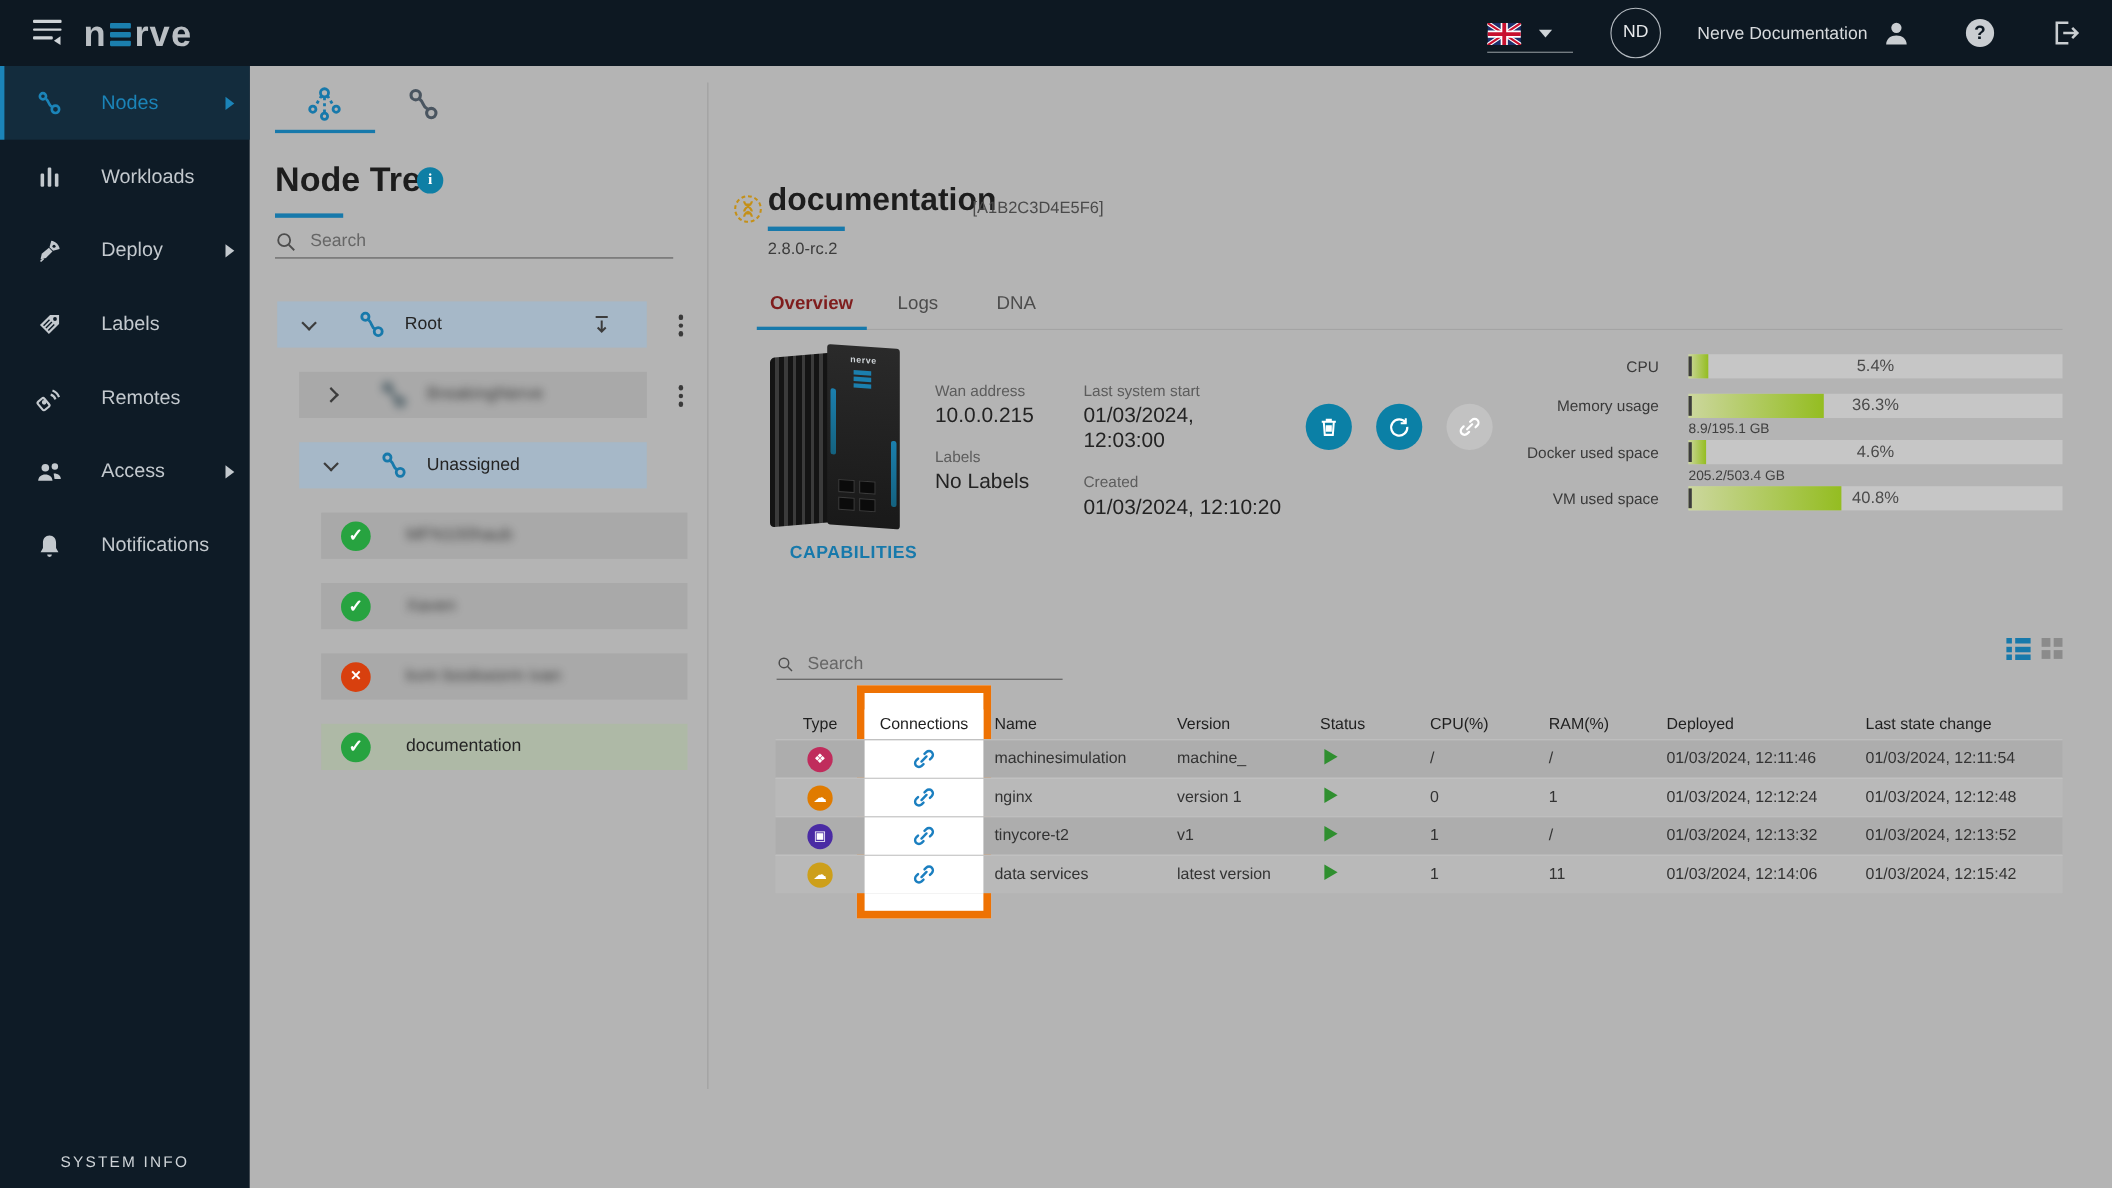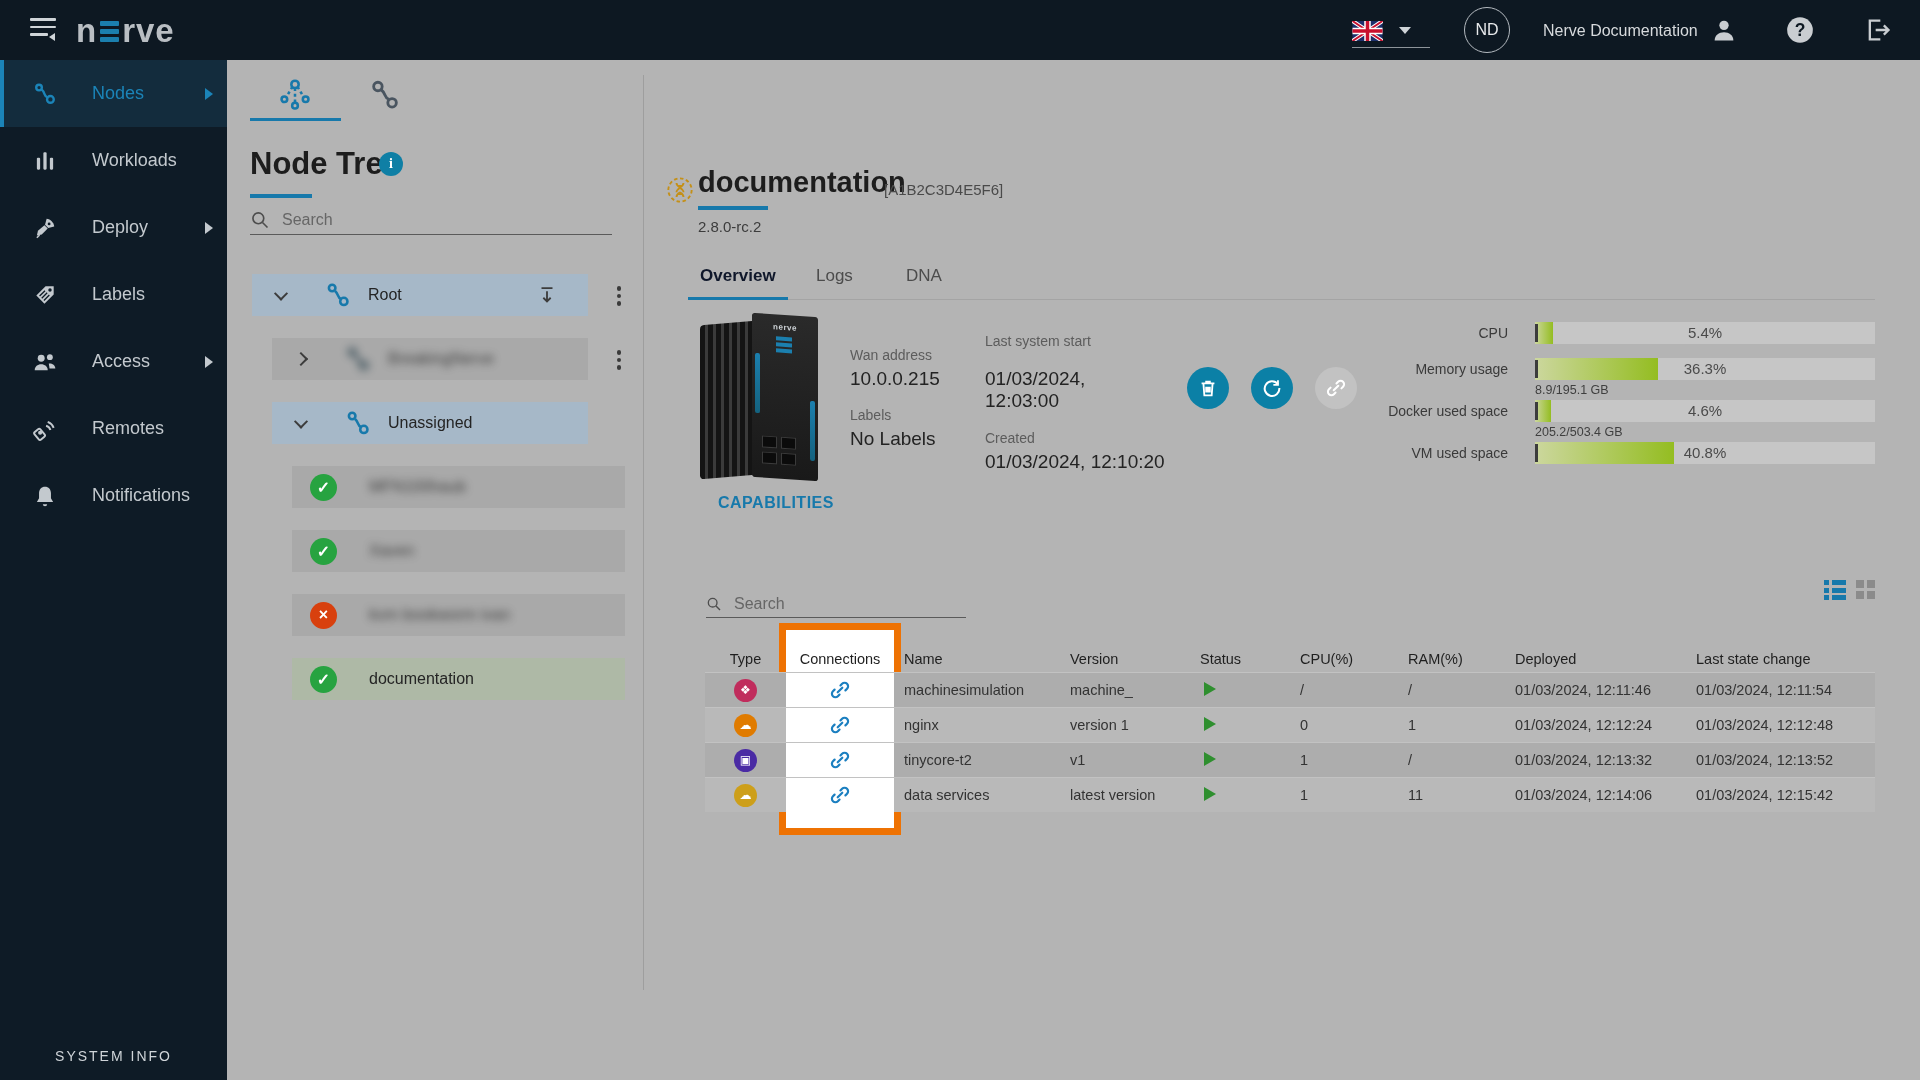--- a/index.html
+++ b/index.html
@@ -85,21 +85,21 @@
   .dots i { width:4.5px; height:4.5px; background:#3a3a3a; border-radius:50%; }
 
   
   #dna-badge { position:absolute; left:666px; top:176px; width:28px; height:28px; color:#c49018; }
   #node-title { position:absolute; left:698px; top:166px; font-size:29px; font-weight:bold; color:#1d1d1d; }
   #node-title-underline { position:absolute; left:698px; top:206px; width:70px; height:4px; background:#1779ab; }
   #node-serial { position:absolute; left:884px; top:181px; font-size:15px; color:#4a4a4a; }
   #node-version { position:absolute; left:698px; top:218px; font-size:15px; color:#3c3c3c; }
   #detail-tabs { position:absolute; left:688px; top:266px; width:1187px; height:34px; border-bottom:1px solid #a4a4a4; }
   .dtab { position:absolute; top:0; font-size:17px; color:#4c4c4c; cursor:pointer; }
-  .dtab.active { color:#0f172a; font-weight:bold; }
+  .dtab.active { color:#7f1d1d; font-weight:bold; }
   #dtab-underline { position:absolute; left:0; top:31px; width:100px; height:3px; background:#1779ab; }
 
   
   #device { position:absolute; left:700px; top:315px; width:118px; height:168px; }
   #device .fins { position:absolute; left:0; top:8px; width:56px; height:154px; border-radius:4px;
       background:repeating-linear-gradient(90deg,#141414 0 5px,#3b3b3b 5px 8px); transform:skewY(-5deg); }
   #device .front { position:absolute; right:0; top:0; width:66px; height:164px; border-radius:3px;
       background:linear-gradient(180deg,#2a2a2a,#191919); transform:skewY(4deg); overflow:hidden; }
   #device .dlogo { position:absolute; top:8px; width:100%; text-align:center; color:#cfd4d8; font-size:8px; font-weight:bold; letter-spacing:.5px;}
   #device .dbars { position:absolute; top:22px; left:24px; display:flex; flex-direction:column; gap:2px; }
@@ -245,37 +245,37 @@
       <div class="side-item">
     <span class="icon"><svg viewBox="0 0 24 24" fill="currentColor">
             <path d="M4 12.5 L12.5 4 H20 V11.5 L11.5 20 Z"></path>
             <circle cx="16.6" cy="7.4" r="1.6" fill="#0e1b26"></circle>
             <path d="M7 13 l5-5 M9 15 l5-5 M11 17 l5-5" stroke="#0e1b26" stroke-width="1.2"></path>
           </svg></span>
     <span class="lbl">Labels</span>
 
   </div>
       <div class="side-item">
+    <span class="icon"><svg viewBox="0 0 24 24" fill="none" stroke="currentColor" stroke-width="1.8">
+            <rect x="3.5" y="12.5" width="7" height="9" rx="1.5" transform="rotate(-40 7 17)"></rect>
+            <circle cx="7.5" cy="15.5" r="1" fill="currentColor"></circle>
+            <path d="M13 9 a6 6 0 0 1 4 4 M14.5 5.5 a9.5 9.5 0 0 1 5.5 5.5"></path>
+          </svg></span>
+    <span class="lbl">Remotes</span>
+
+  </div>
+      <div class="side-item">
     <span class="icon"><svg viewBox="0 0 24 24" fill="currentColor">
             <circle cx="8.5" cy="8.5" r="3.2"></circle>
             <path d="M2.5 19.5c0-3.4 2.7-5.4 6-5.4s6 2 6 5.4z"></path>
             <circle cx="16.5" cy="7.5" r="2.7"></circle>
             <path d="M15.5 13.4c3-.3 6 1.5 6 4.6h-5.3"></path>
           </svg></span>
     <span class="lbl">Access</span>
     <span class="arrow"></span>
-  </div>
-      <div class="side-item">
-    <span class="icon"><svg viewBox="0 0 24 24" fill="none" stroke="currentColor" stroke-width="1.8">
-            <rect x="3.5" y="12.5" width="7" height="9" rx="1.5" transform="rotate(-40 7 17)"></rect>
-            <circle cx="7.5" cy="15.5" r="1" fill="currentColor"></circle>
-            <path d="M13 9 a6 6 0 0 1 4 4 M14.5 5.5 a9.5 9.5 0 0 1 5.5 5.5"></path>
-          </svg></span>
-    <span class="lbl">Remotes</span>
-
   </div>
       <div class="side-item">
     <span class="icon"><svg viewBox="0 0 24 24" fill="currentColor">
             <path d="M12 3.5c-3.3 0-5.5 2.5-5.5 6v4.5L4.5 17.5h15L17.5 14V9.5c0-3.5-2.2-6-5.5-6z"></path>
             <path d="M10 19.5a2 2 0 0 0 4 0z"></path>
           </svg></span>
     <span class="lbl">Notifications</span>
 
   </div>
     </nav>
@@ -424,21 +424,21 @@
         <i></i>
         <i></i>
       </div>
   </div>
 </div>
 
 <div class="info-label" style="left:850px; top:347px;">Wan address</div>
 <div class="info-value" style="left:850px; top:368px;">10.0.0.215</div>
 <div class="info-label" style="left:850px; top:407px;">Labels</div>
 <div class="info-value" style="left:850px; top:428px;">No Labels</div>
-<div class="info-label" style="left:985px; top:333px;">Last system start</div>
+<div class="info-label" style="left:985px; top:347px;">Last system start</div>
 <div class="info-value" style="left:985px; top:368px; width:150px; white-space:normal;">01/03/2024, 12:03:00</div>
 <div class="info-label" style="left:985px; top:430px;">Created</div>
 <div class="info-value" style="left:985px; top:451px; white-space:nowrap;">01/03/2024, 12:10:20</div>
 
 <button class="act-btn act-teal" style="left:1187px">
   <svg viewBox="0 0 24 24" fill="none" stroke="currentColor" stroke-width="2">
     <path d="M5 7 h14 M10 7 V5 h4 v2 M7 7 l1 13 h8 l1 -13 M10 10.5 v6.5 M12 10.5 v6.5 M14 10.5 v6.5"></path>
     </svg>
 </button>
 <button class="act-btn act-teal" style="left:1251px">

